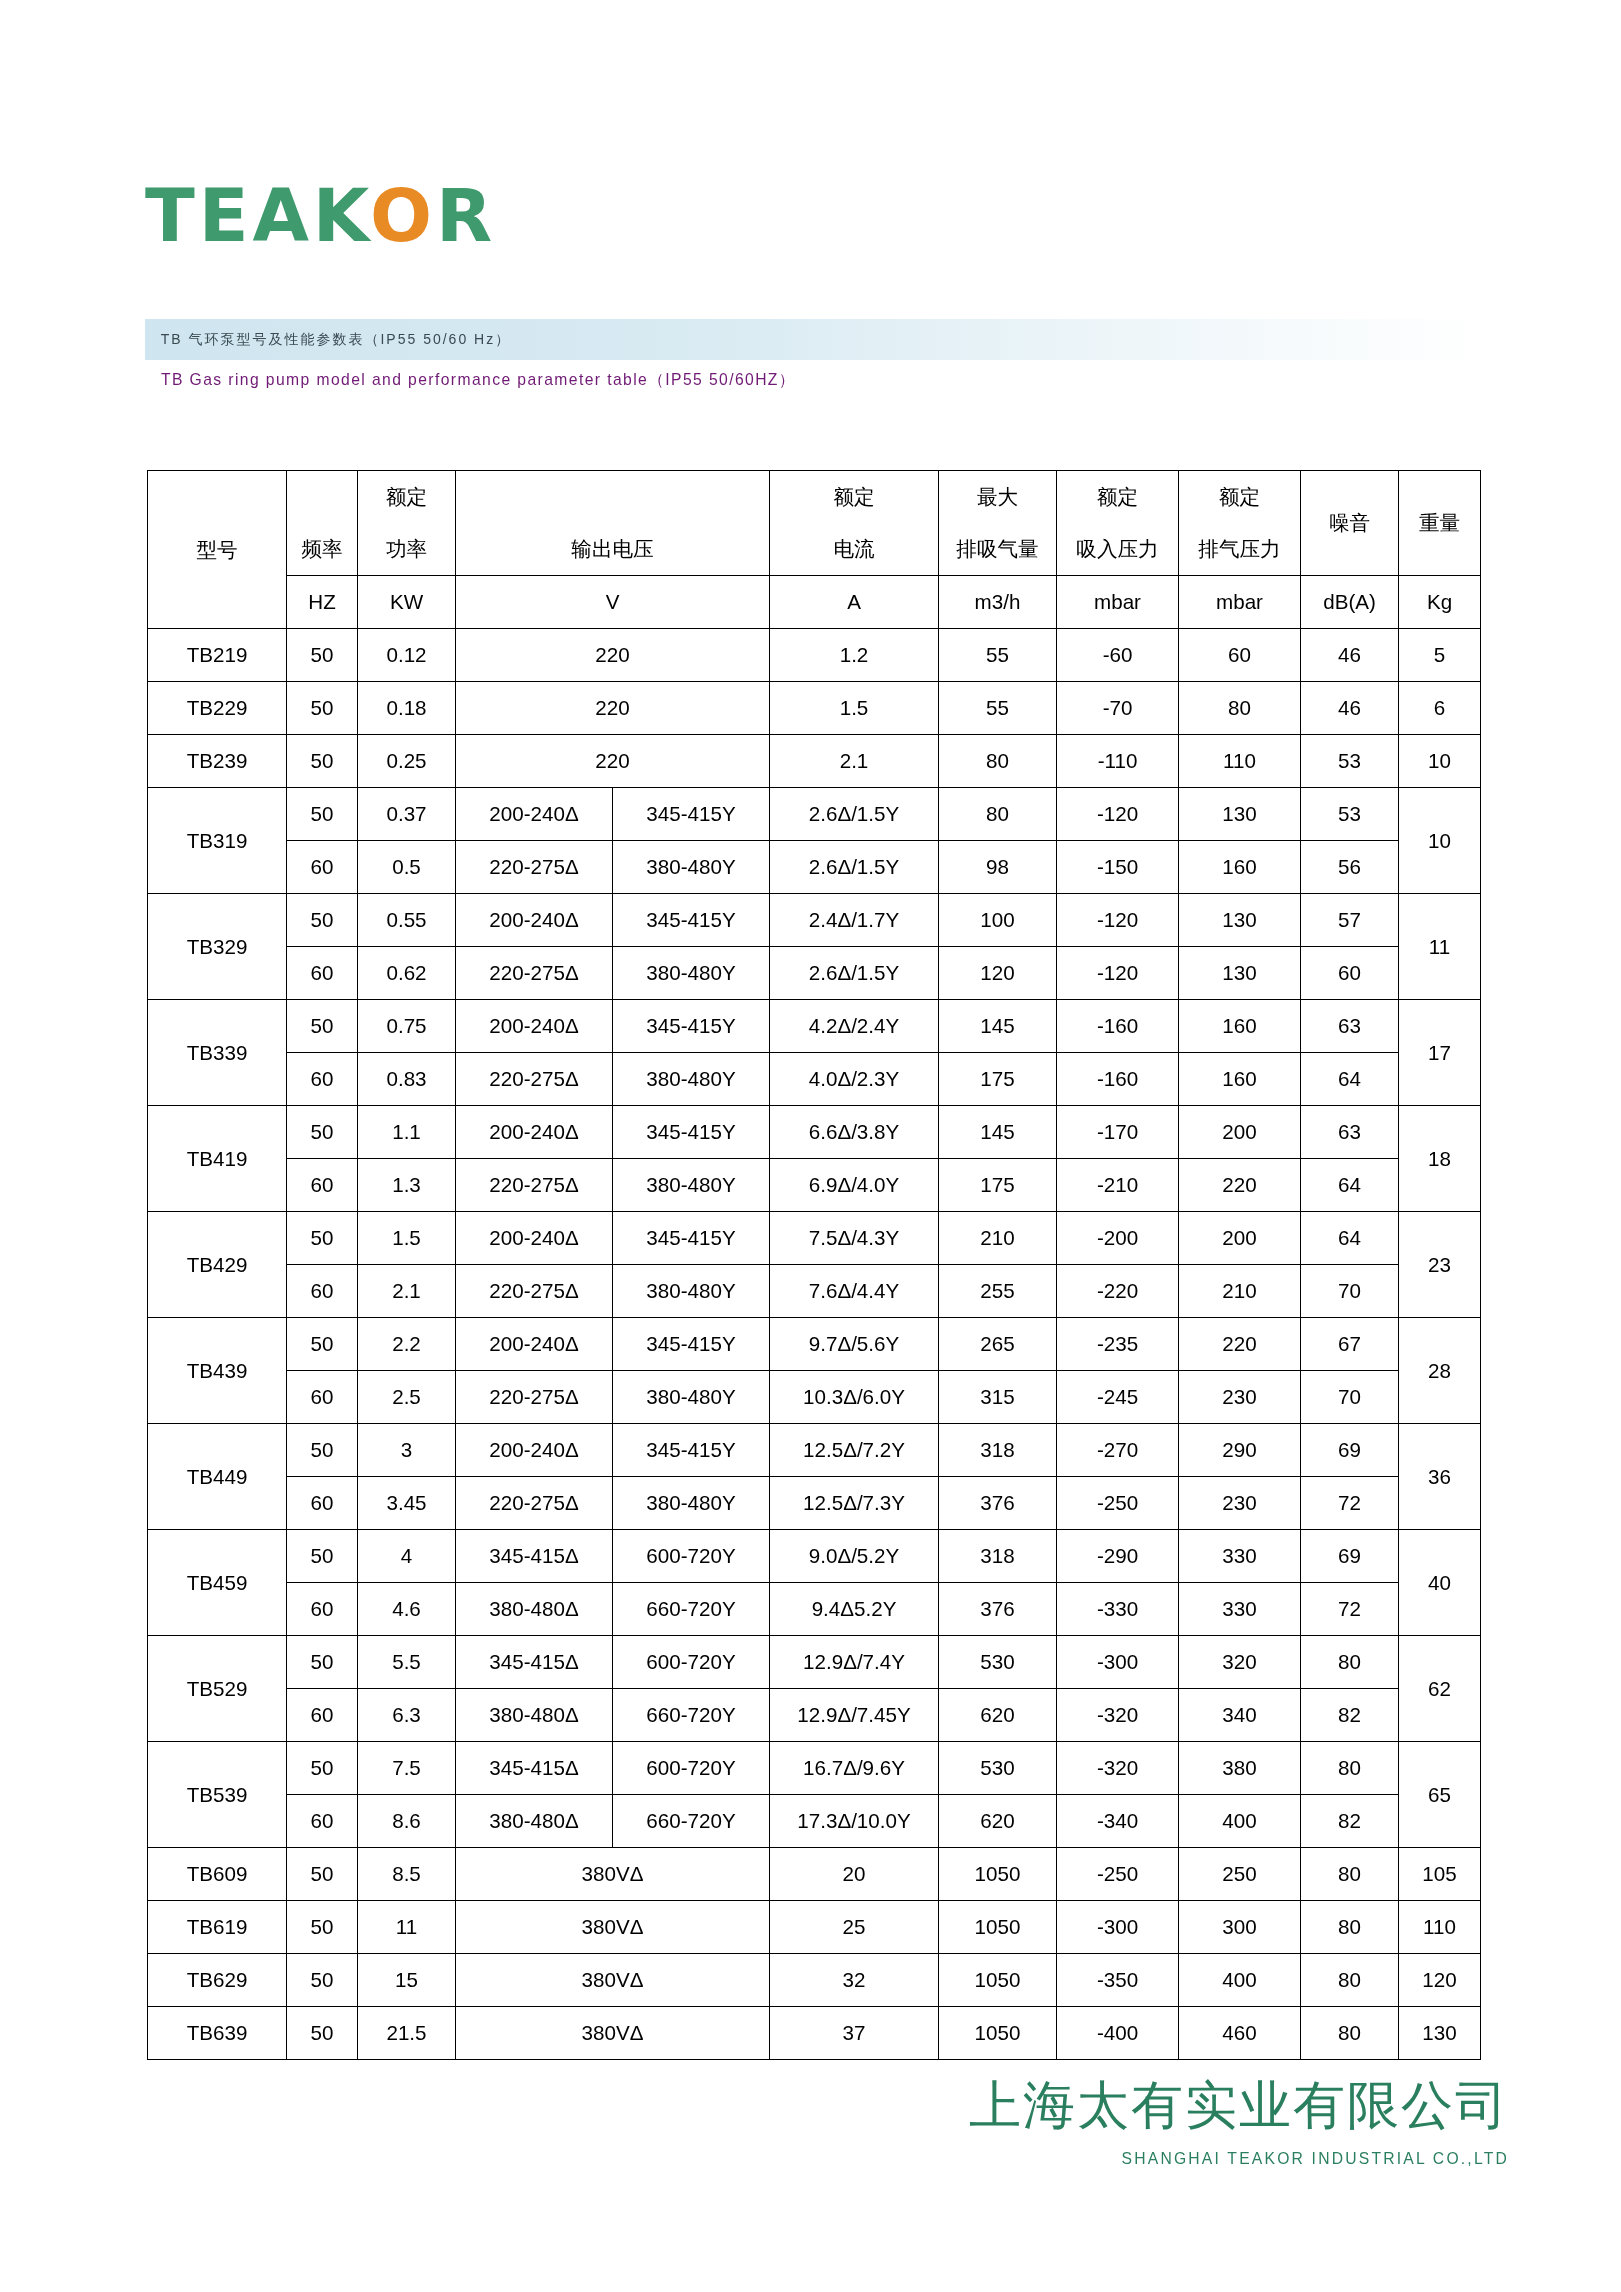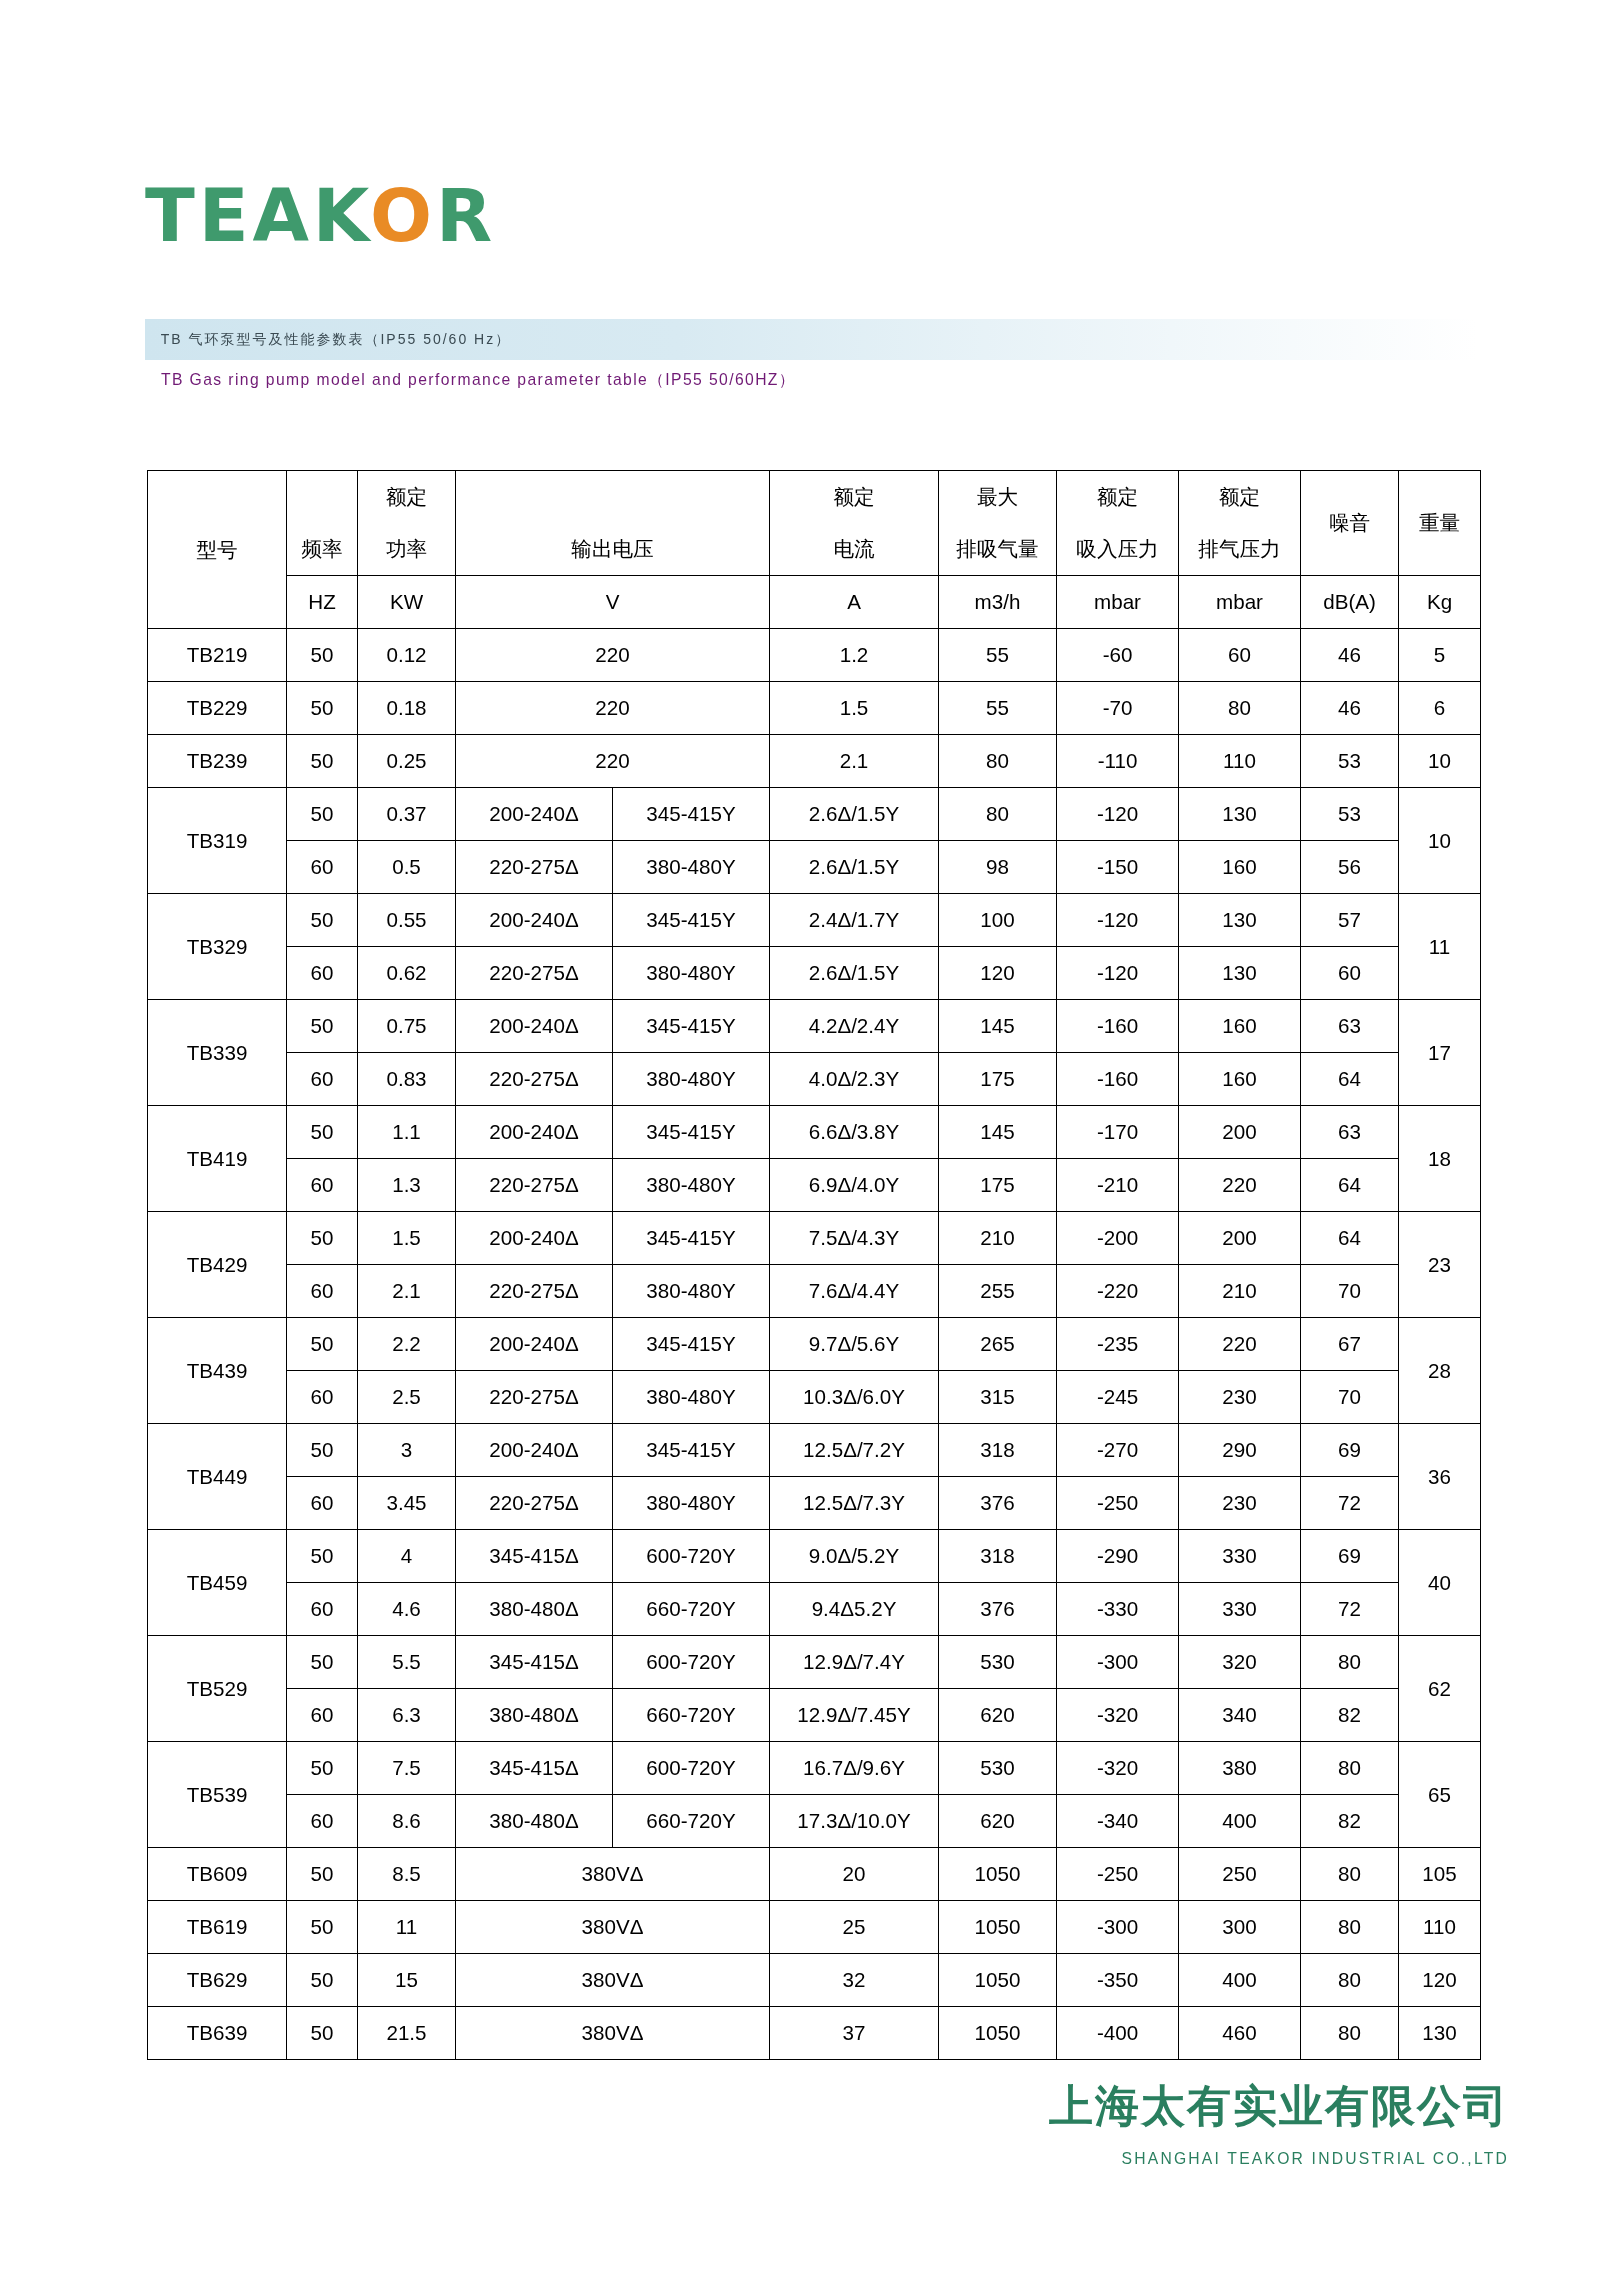--- a/index.html
+++ b/index.html
@@ -130,22 +130,22 @@
   
   .footer {
     position: absolute;
     left: 921px;
     top: 2078px;
     width: 588px;
     text-align: right;
   }
   .footer-cn {
     font-family: "DejaVu Sans", sans-serif;
-    font-size: 44px;
-    font-weight: bold;
+    font-size: 52px;
+    font-weight: normal;
     color: #2a7f5f;
     letter-spacing: 2px;
     line-height: 55px;
   }
   .footer-en {
     font-size: 15.7px;
     color: #2a7f5f;
     letter-spacing: 2.2px;
     margin-top: 17px;
   }

